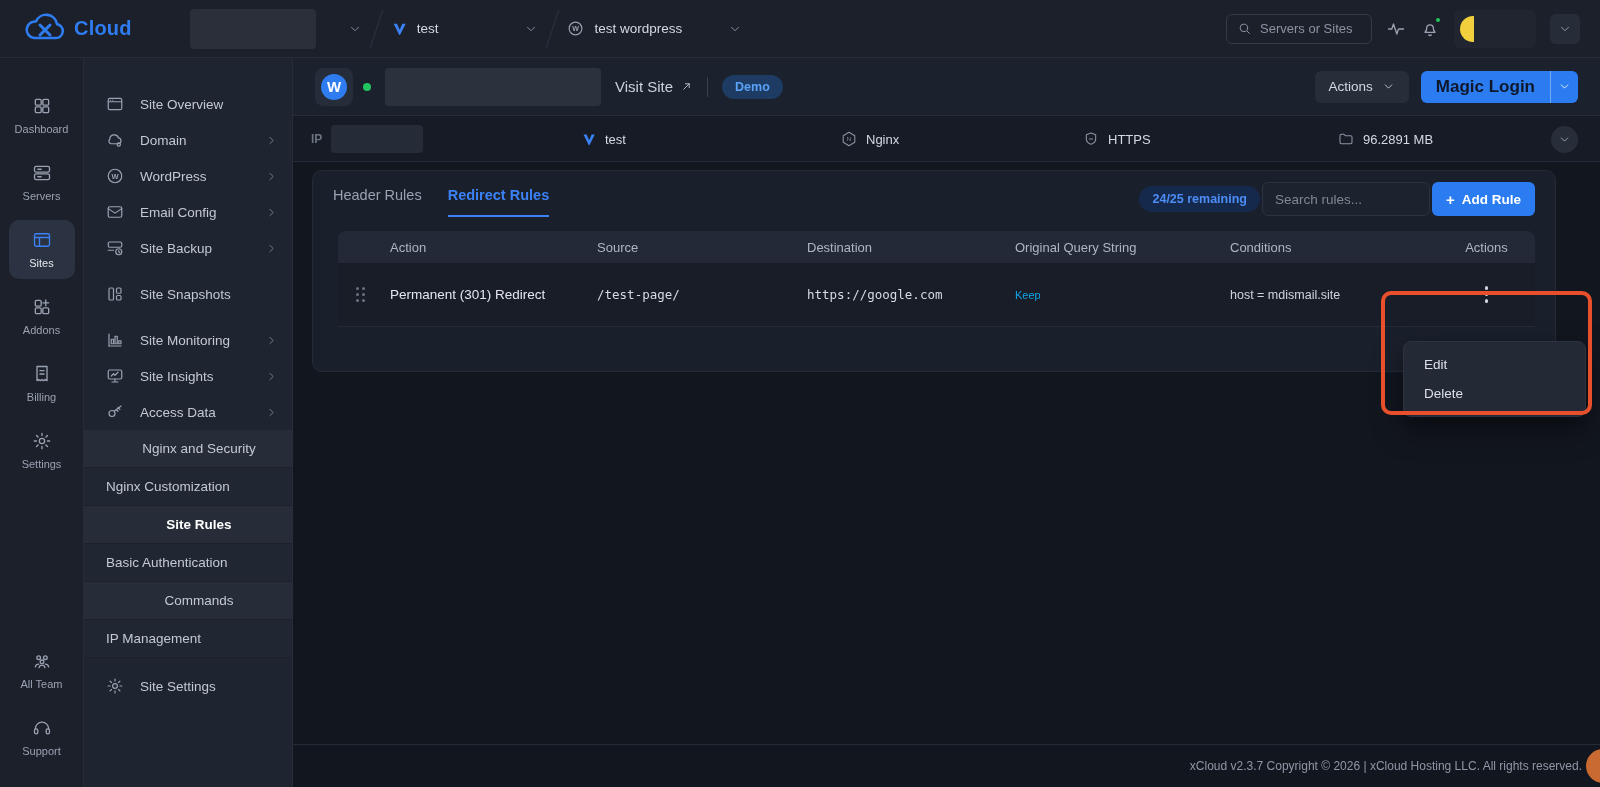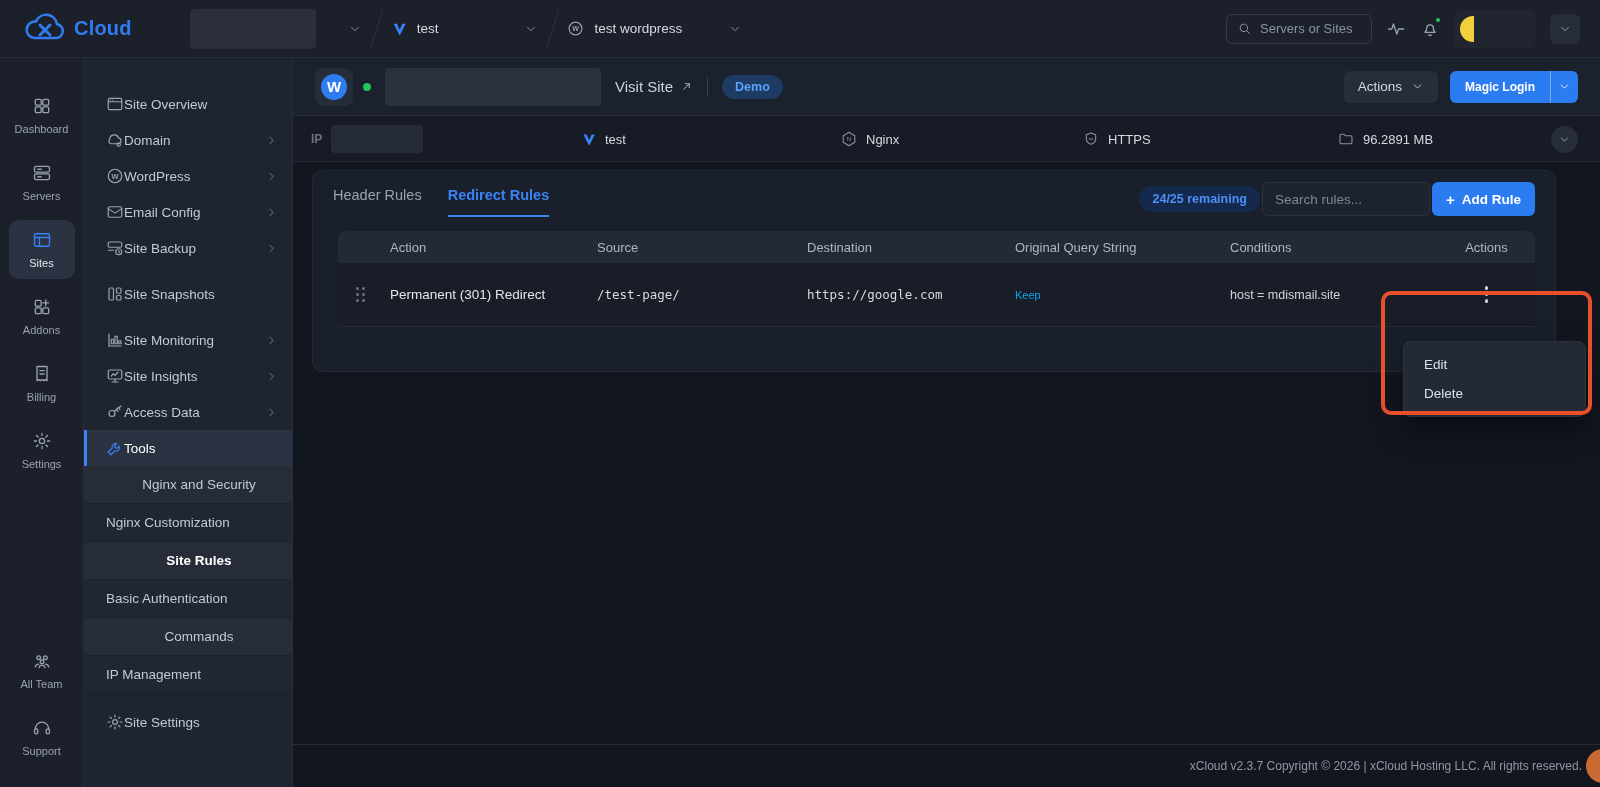--- a/index.html
+++ b/index.html
@@ -40,21 +40,21 @@
   .rail-item { width:66px; display:flex; flex-direction:column; align-items:center; gap:7px; padding:10px 0;
                margin-bottom:8px; color:#9aa2b1; cursor:pointer; border-radius:10px; }
   .rail-item .rail-label { font-size:11px; }
   .rail-item.active { background:#2b3342; color:#e5e7eb; }
   .rail-item.active .rail-icon { color:#3b82f6; }
   .rail-spacer { flex:1; }
 
   
   .sidenav { position:absolute; top:58px; left:84px; width:209px; height:729px; background:#1f2530;
              border-right:1px solid #262c38; padding-top:28px; }
-  .nav-item { height:36px; display:flex; align-items:center; gap:0; padding:0 14px 0 22px; color:#c3c9d4;
+  .nav-item { height:36px; display:flex; align-items:center; gap:16px; padding:0 14px 0 22px; color:#c3c9d4;
               font-size:13.5px; cursor:pointer; }
   .nav-item .nav-ic { color:#9aa2b1; }
   .nav-item .nav-chev { margin-left:auto; color:#7d8594; }
   .nav-item.active { background:#2b3342; color:#fff; border-left:3px solid #3b82f6; padding-left:19px; }
   .nav-item.active .nav-ic { color:#3b82f6; }
   .subnav { }
   .sub-item { height:38px; display:flex; align-items:center; padding-left:22px; font-size:13.5px; color:#c3c9d4;
               background:#212732; border-bottom:1px solid #1b202a; cursor:pointer; }
   .sub-item.alt { background:#262c38;justify-content:center; }
   .sub-item.active { color:#ffffff; font-weight:700; }
@@ -73,21 +73,21 @@
   .sitename-redacted { width:216px; height:38px; background:#2b313d; border-radius:4px; }
   .visit-site { display:flex; align-items:center; gap:7px; color:#cbd2dd; font-size:15px; cursor:pointer; }
   .vdivider { width:1px; height:20px; background:#3a414e; }
   .demo-pill { background:#1d3b63; color:#5aa2f7; font-size:12.5px; font-weight:700; padding:5px 13px;
                border-radius:999px; }
   .header-right { margin-left:auto; display:flex; align-items:center; gap:12px; }
   .actions-btn { display:flex; align-items:center; gap:9px; background:#272d39; color:#d3d9e3; font-size:13.5px;
                  padding:0 14px; height:32px; border-radius:6px; border:none; cursor:pointer;
                  font-family:"Liberation Sans", sans-serif; }
   .magic-btn { display:flex; align-items:stretch; height:32px; border-radius:6px; overflow:hidden; cursor:pointer; }
-  .magic-main { background:#2b7cf0; color:#ffffff; font-size:12px; font-weight:700; display:flex; align-items:center;
+  .magic-main { background:#2b7cf0; color:#0f172a; font-size:17px; font-weight:700; display:flex; align-items:center;
                 padding:0 15px; }
   .magic-chev { background:#2b7cf0; border-left:1px solid rgba(255,255,255,.35); width:28px; display:flex;
                 align-items:center; justify-content:center; color:#fff; }
 
   .info-bar { position:relative; height:46px; background:#161b26; border-bottom:1px solid #232936; }
   .info-item { position:absolute; top:0; height:46px; display:flex; align-items:center; gap:9px; color:#d4d9e2;
                font-size:13px;justify-content:center; }
   .info-label { color:#6b7280; font-size:12px; font-weight:700; }
   .info-redacted { width:92px; height:28px; background:#262c37; border-radius:4px; }
   .info-ic { color:#8b93a3; }
@@ -438,28 +438,20 @@
             <circle cx="8" cy="14" r="4"></circle>
             <path d="M11 11l9-7M16 6l2.5 2.5M13.5 8.5L16 11"></path>
           </svg>
       </span>
       <span>Access Data</span>
       <span class="nav-chev">
         <svg class="ic" width="13" height="13" viewBox="0 0 24 24">
             <path d="M9 6l6 6-6 6"></path>
           </svg>
       </span>
-    </div>
-    <div class="nav-item active">
-      <span class="nav-ic">
-        <svg class="ic" width="18" height="18" viewBox="0 0 24 24">
-            <path d="M14.5 6.5a4.5 4.5 0 0 0-6.2 5.5L3 17.3 6.7 21l5.3-5.3a4.5 4.5 0 0 0 5.5-6.2l-2.8 2.8-2.7-.6-.6-2.7 2.8-2.8z"></path>
-          </svg>
-      </span>
-      <span>Tools</span>
     </div>
 
     <div class="subnav">
       <div class="sub-item alt">
         <span>Nginx and Security</span>
       </div>
       <div class="sub-item">
         <span>Nginx Customization</span>
       </div>
       <div class="sub-item alt active">

